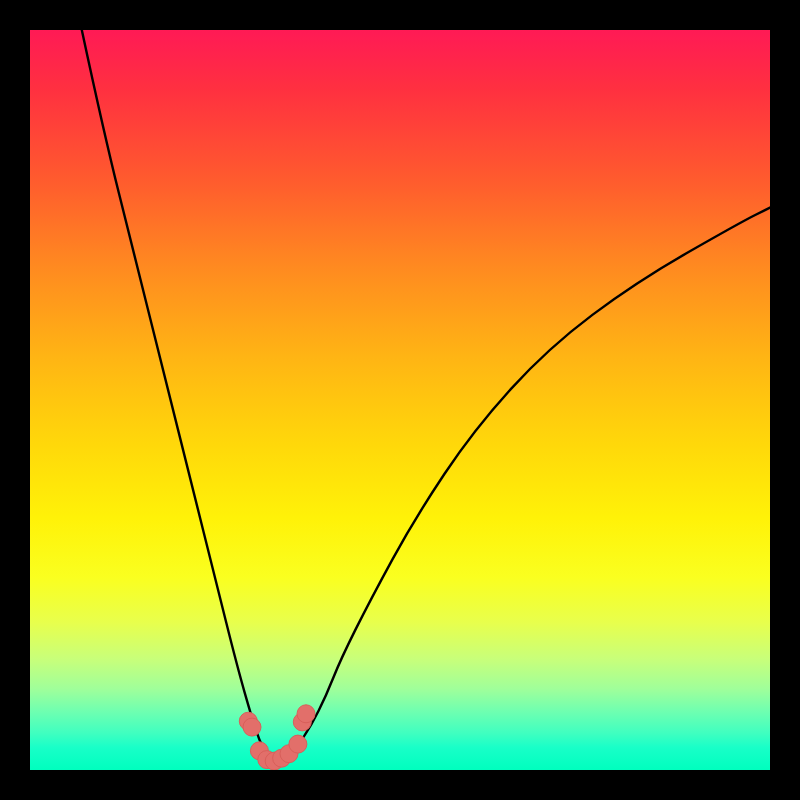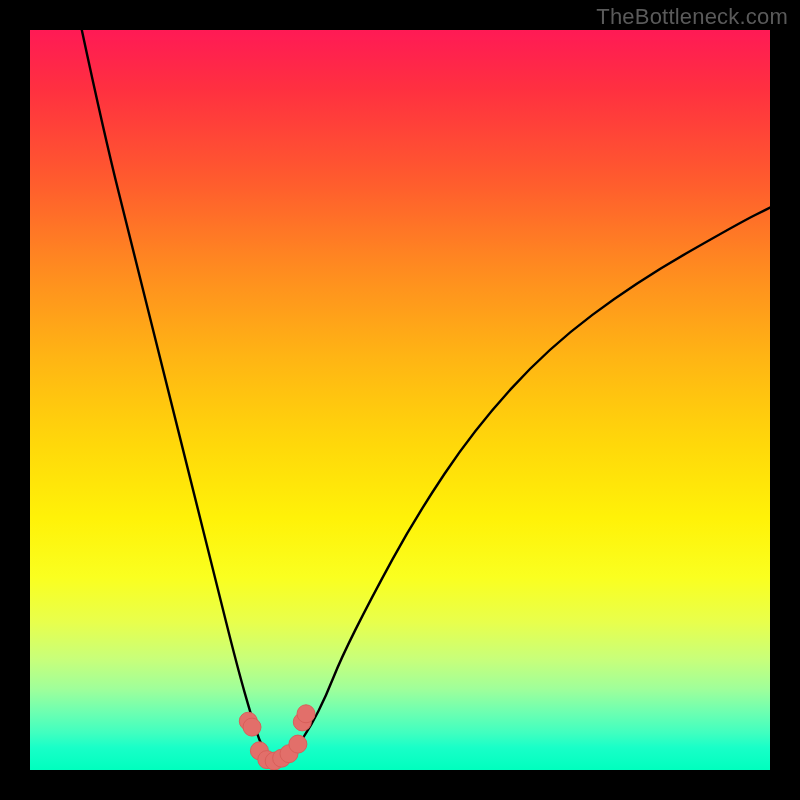--- a/index.html
+++ b/index.html
@@ -79,14 +79,13 @@
           <circle cx="236.8" cy="729.6" r="9" fill="#e26f6a" stroke="#d85f5a" stroke-width="1"></circle>
           <circle cx="244.2" cy="731.1" r="9" fill="#e26f6a" stroke="#d85f5a" stroke-width="1"></circle>
           <circle cx="251.6" cy="728.2" r="9" fill="#e26f6a" stroke="#d85f5a" stroke-width="1"></circle>
           <circle cx="259.0" cy="723.7" r="9" fill="#e26f6a" stroke="#d85f5a" stroke-width="1"></circle>
           <circle cx="267.9" cy="714.1" r="9" fill="#e26f6a" stroke="#d85f5a" stroke-width="1"></circle>
           <circle cx="272.3" cy="691.9" r="9" fill="#e26f6a" stroke="#d85f5a" stroke-width="1"></circle>
           <circle cx="276.0" cy="683.8" r="9" fill="#e26f6a" stroke="#d85f5a" stroke-width="1"></circle>
         </g>
     </svg>
   </div>
-  <div class="watermark">TheBottleneck.com</div>
 </div>
 
 </body></html>

